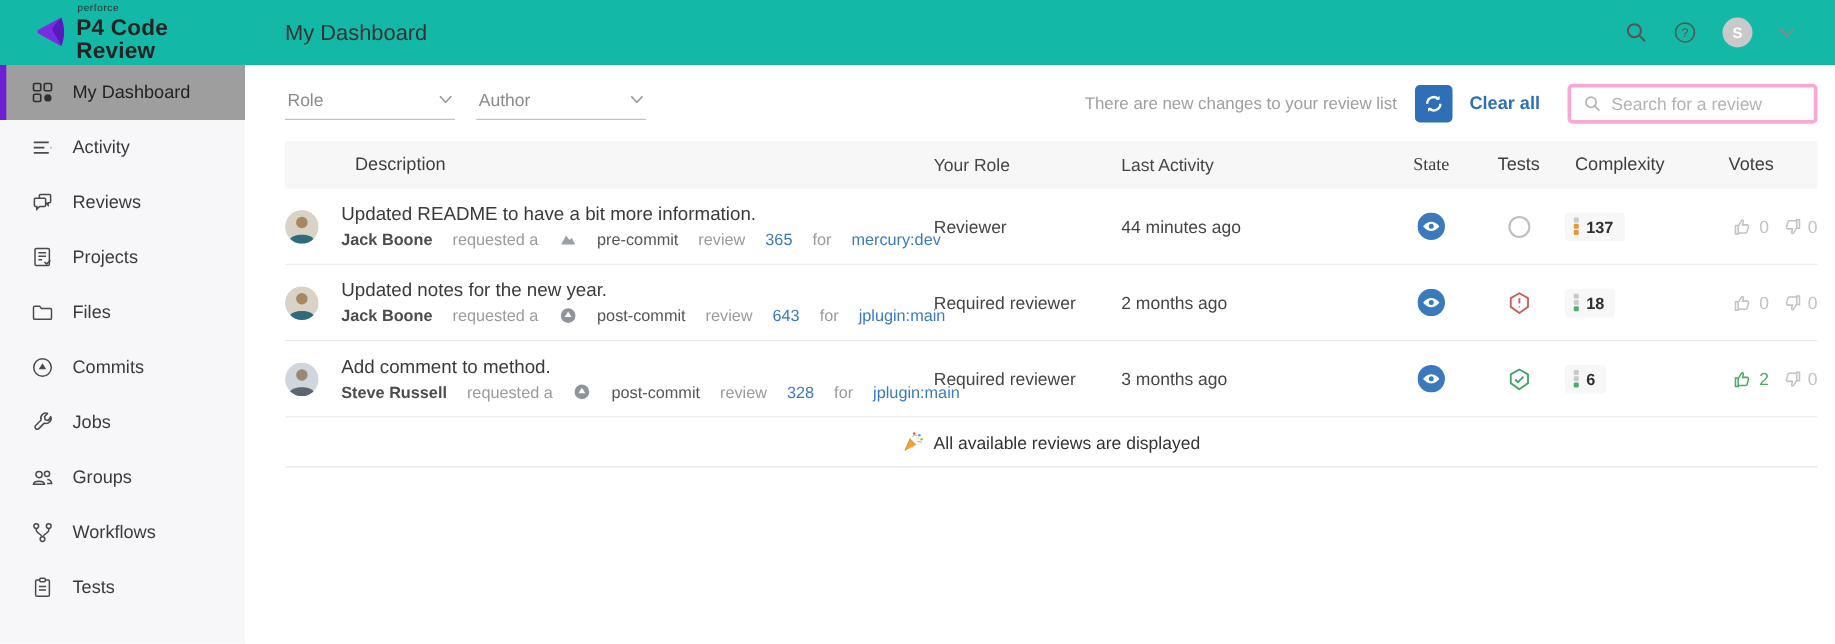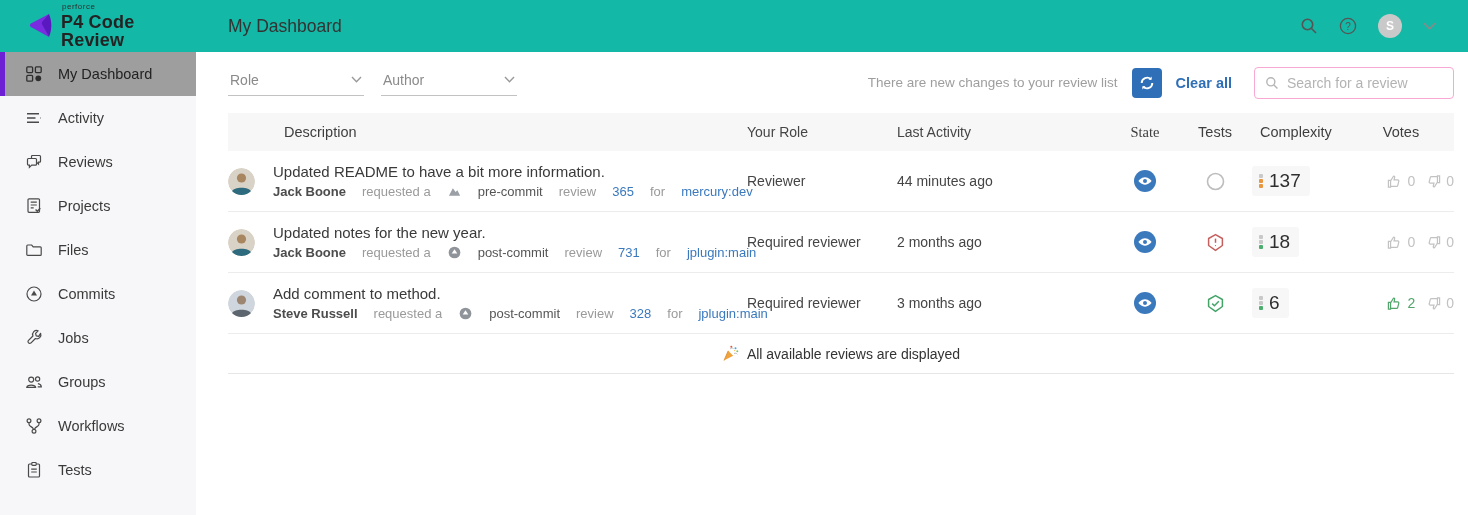--- a/index.html
+++ b/index.html
@@ -36,21 +36,21 @@
   .selects { display:flex; gap:17px; }
   .pselect { width:140px; display:flex; align-items:center; justify-content:space-between;
              border-bottom:1px solid #c2c2c2; padding:2px 2px 7px 2px; color:#8a8a8a;
              font-size:14px; cursor:pointer; }
   .pselect.narrow { width:136px; }
   .toolbar-right { margin-left:auto; display:flex; align-items:center; }
   .notice { color:#9e9e9e; font-size:13.5px; margin-right:14px; }
   .refresh-btn { width:30px; height:30px; background:#2e6fb7; border:none; border-radius:4px;
                  display:flex; align-items:center; justify-content:center; cursor:pointer; }
   .clear-all { color:#2e6fb7; font-size:14.5px; font-weight:700; margin:0 22px 0 14px; cursor:pointer; }
-  .search-box { width:200px; height:32px; border:1px solid #f9a8d4; border-radius:4px;
+  .search-box { width:200px; height:32px; border:3px solid #f9a8d4; border-radius:4px;
                 display:flex; align-items:center; padding:0 10px; gap:8px; background:#fff; }
   .search-box input { border:none; outline:none; flex:1; font-size:14px; color:#555;
                       font-family:"Liberation Sans", sans-serif; min-width:0; }
   .search-box input::placeholder { color:#b3b3b3; }
 
   
   .thead { display:flex; align-items:center; height:38px; background:#f7f7f7;
            font-size:14.5px; color:#3e3e3e; }
   .trow { display:flex; align-items:center; height:61px; border-bottom:1px solid #ececec; }
   .c-desc { flex:1; display:flex; align-items:center; min-width:0; }
@@ -69,21 +69,21 @@
   .desc-lines { min-width:0; }
   .rtitle { font-size:15px; color:#3a3a3a; margin-bottom:4px; cursor:pointer; }
   .rmeta { font-size:13px; color:#9a9a9a; display:flex; align-items:center; gap:16px; white-space:nowrap; }
   .rmeta .author { font-weight:700; color:#4c4c4c; }
   .rmeta .ctype { font-weight:400; color:#555; }
   .rmeta a, .rmeta .lnk { color:#3b79bd; text-decoration:none; cursor:pointer; }
   .rmeta .cticon { margin:0 1px; display:flex; }
 
   .cx-pill { display:flex; align-items:center; gap:6px; background:#f7f7f7; border-radius:3px;
              padding:4px 9px 4px 7px; }
-  .cx-num { font-size:19px; color:#2f2f2f; }
+  .cx-num { font-size:13px; color:#2f2f2f;font-weight:bold; }
   .cx-bar { display:flex; flex-direction:column; gap:1px; }
   .cx-seg { width:4px; height:4px; border-radius:1px; background:#c9c9c9; }
   .cx-seg.orange { background:#e8973f; }
   .cx-seg.green { background:#4cae6e; }
 
   .vote { display:flex; align-items:center; gap:5px; font-size:14px; color:#c2c2c2; cursor:pointer; }
   .vote.pos { color:#51a56b; }
 
   .tfoot { height:40px; display:flex; align-items:center; justify-content:center; gap:8px;
            border-bottom:1px solid #e6e6e6; font-size:14px; color:#333; }
@@ -382,21 +382,21 @@
           <span class="author">Jack Boone</span>
           <span>requested a</span>
           <span class="cticon">
             <svg class="icn" width="13" height="13" viewBox="0 0 14 14">
                 <circle cx="7" cy="7" r="6.3" fill="#8f949a"></circle>
                 <path d="M7 3.4 10 8.2H4z" fill="#fff"></path>
               </svg>
           </span>
           <span class="ctype">post-commit</span>
           <span>review</span>
-          <span class="lnk">731</span>
+          <span class="lnk">643</span>
           <span>for</span>
           <span class="lnk">jplugin:main</span>
         </div>
       </span>
     </div>
     <div class="c-role">Required reviewer</div>
     <div class="c-act">2 months ago</div>
     <div class="c-state">
       <span>
         <svg class="icn" width="22" height="22" viewBox="0 0 22 22">

